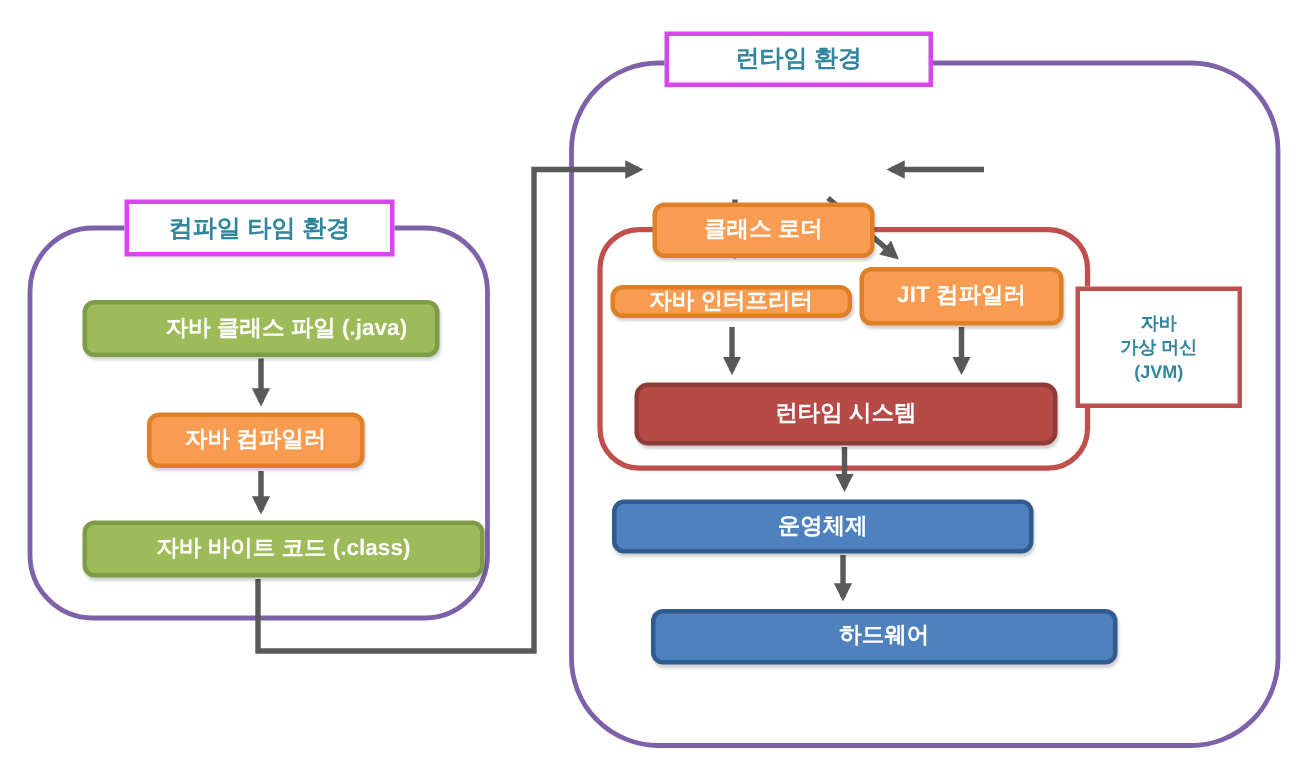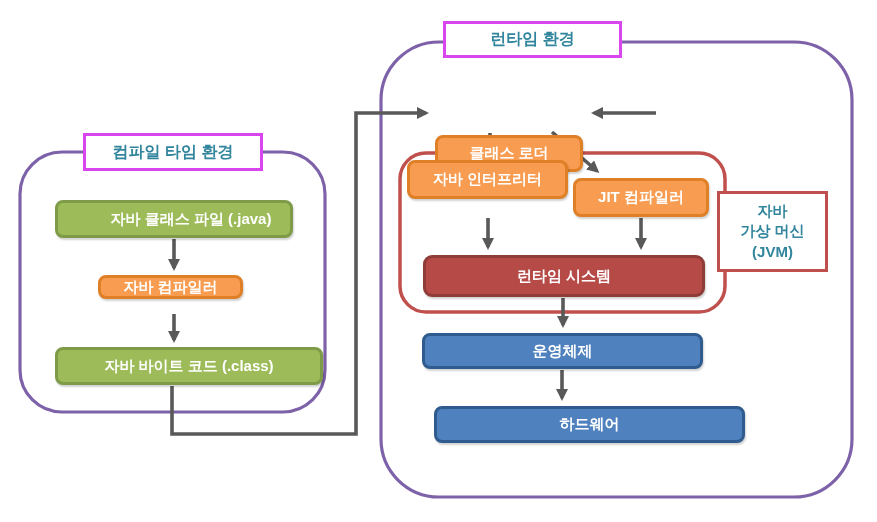--- a/index.html
+++ b/index.html
@@ -77,37 +77,37 @@
     position: absolute;
     box-sizing: border-box;
     display: flex;
     flex-direction: column;
     align-items: center;
     justify-content: center;
     background: #ffffff;
     border: 3px solid #C0504D;
     color: #31859C;
     font-weight: bold;
-    font-size: 15px;
+    font-size: 12px;
     line-height: 1.35;
     z-index: 3;
   }
   
   .pos-title-compile   { left: 83px;  top: 133px; width: 180px; height: 38px; text-align: center; }
   .pos-title-runtime   { left: 443px; top: 21px;  width: 179px; height: 37px; }
   .pos-java-file       { left: 55px;  top: 200px; width: 238px; height: 38px; padding-left: 34px; }
-  .pos-java-compiler   { left: 98px;  top: 275px; width: 145px; height: 24px; }
+  .pos-java-compiler   { left: 98px;  top: 275px; width: 145px; height: 37px; }
   .pos-java-bytecode   { left: 55px;  top: 347px; width: 268px; height: 38px; }
   .pos-class-loader    { left: 435px; top: 95px;  width: 148px; height: 37px; margin-top: 40px; }
   .pos-class-library   { left: 658px; top: 87px;  width: 170px; height: 55px; }
-  .pos-interpreter     { left: 407px; top: 160px; width: 161px; height: 39px; }
+  .pos-interpreter     { left: 407px; top: 190px; width: 161px; height: 22px; }
   .pos-jit             { left: 573px; top: 178px; width: 136px; height: 39px; }
   .pos-runtime-system  { left: 423px; top: 255px; width: 282px; height: 42px; }
   .pos-jvm-label       { left: 717px; top: 191px; width: 111px; height: 81px; }
-  .pos-os              { left: 422px; top: 333px; width: 281px; height: 36px; }
+  .pos-os              { left: 408px; top: 333px; width: 281px; height: 36px; }
   .pos-hardware        { left: 422px; top: 406px; width: 311px; height: 37px; margin-left: 12px; }
 </style>
 </head>
 <body>
 
 <div class="stage">
 
   <svg class="layer-svg" width="877" height="522" viewBox="0 0 877 522">
     <defs>
       <marker id="arrow" viewBox="0 0 10 10" refX="7.5" refY="5" markerWidth="3.4" markerHeight="3.4" orient="auto-start-reverse">

